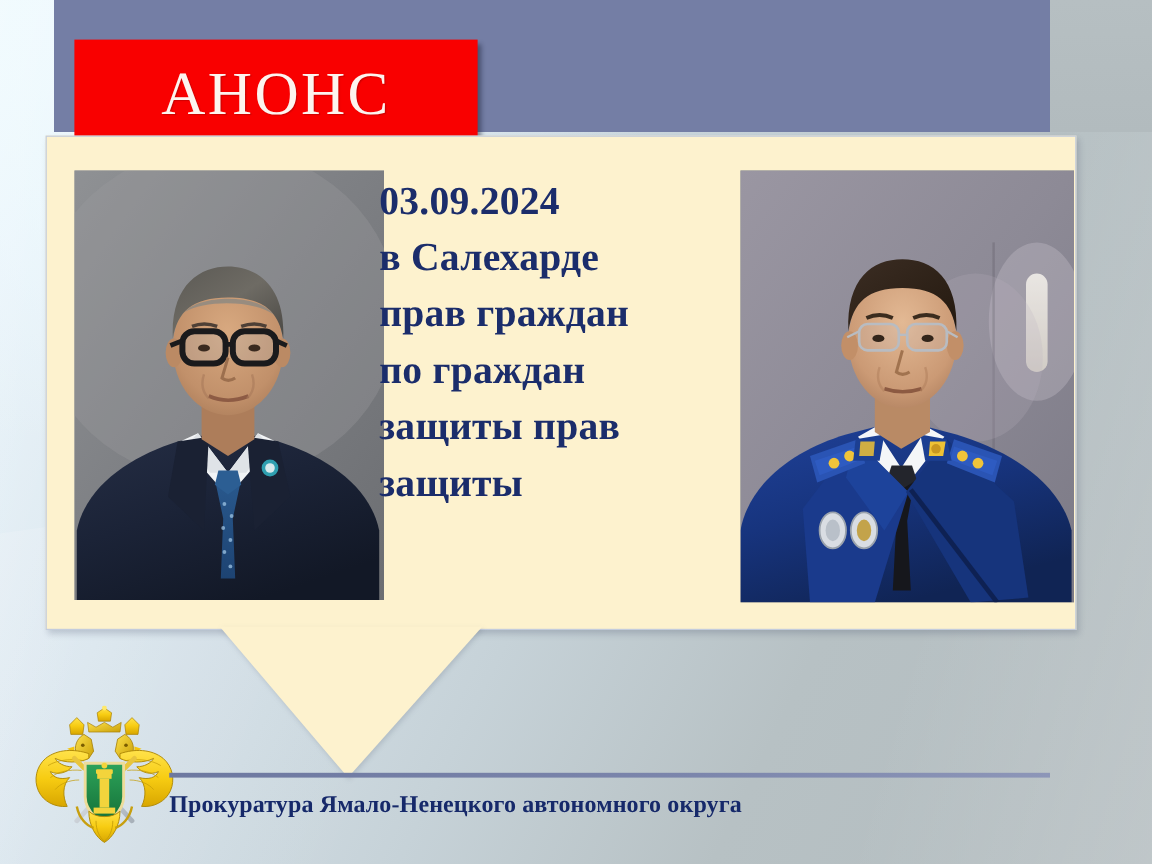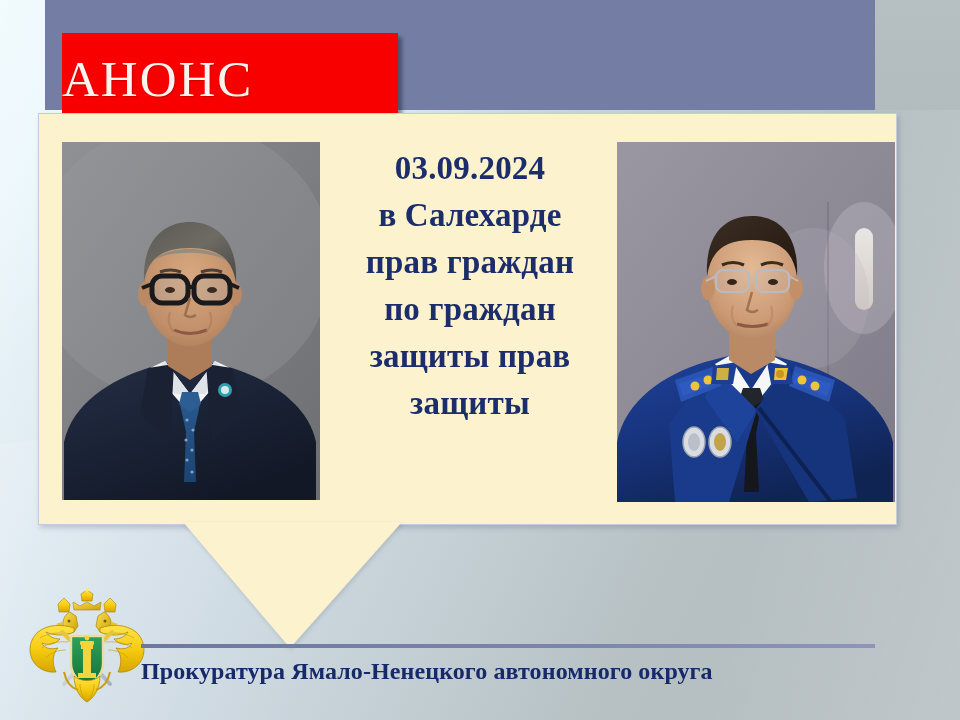--- a/index.html
+++ b/index.html
@@ -57,21 +57,21 @@
   .anons-banner {
     position: absolute;
     left: 62px;
     top: 33px;
     width: 336px;
     height: 93px;
     background: #f90000;
     box-shadow: 4px 4px 4px rgba(20,24,45,0.45);
     display: flex;
     align-items: center;
-    justify-content: flex-start;
+    justify-content: center;
   }
   .anons-banner .label {
     color: #fdf4ef;
     font-family: "Liberation Serif", "DejaVu Serif", serif;
     font-size: 51px;
     letter-spacing: 2px;
     line-height: 1;
     white-space: nowrap;
     text-shadow: 1px 1px 1px rgba(120,0,0,0.35);
   }
@@ -118,21 +118,20 @@
     width: 278px;
     height: 360px;
   }
 
   
   .announcement {
     position: absolute;
     left: 316px;
     top: 145px;
     width: 308px;
-    text-align: center;
     color: #1b2d6b;
     font-family: "Liberation Serif", "DejaVu Serif", serif;
     font-weight: bold;
     font-size: 33px;
     line-height: 47px;
     letter-spacing: 0.2px;
   }
   .announcement .line {
     display: block;
     white-space: nowrap;
@@ -148,21 +147,21 @@
     background: linear-gradient(90deg, #6d78a0 0%, #7c86ac 60%, #8d96b8 100%);
   }
   .footer-text {
     position: absolute;
     left: 141px;
     top: 651px;
     width: 760px;
     color: #16296a;
     font-family: "Liberation Serif", "DejaVu Serif", serif;
     font-weight: bold;
-    font-size: 24px;
+    font-size: 20px;
     line-height: 40px;
     white-space: nowrap;
     letter-spacing: 0.1px;
   }
 
   .emblem {
     position: absolute;
     left: 26px;
     top: 588px;
     width: 122px;

